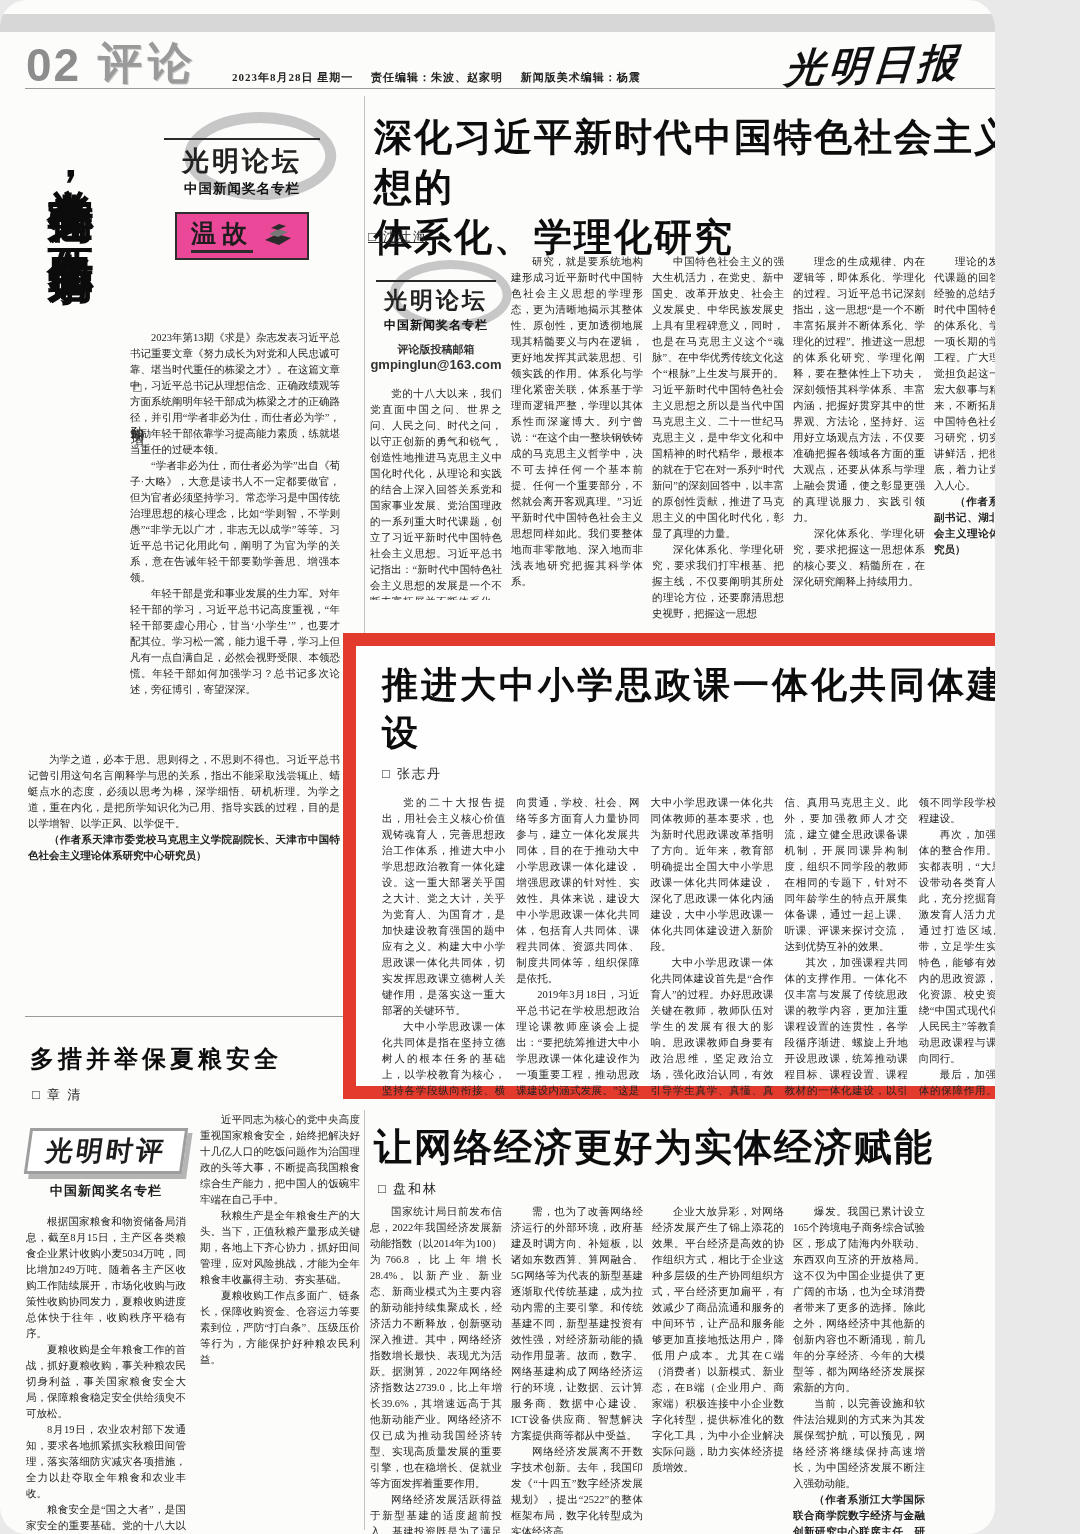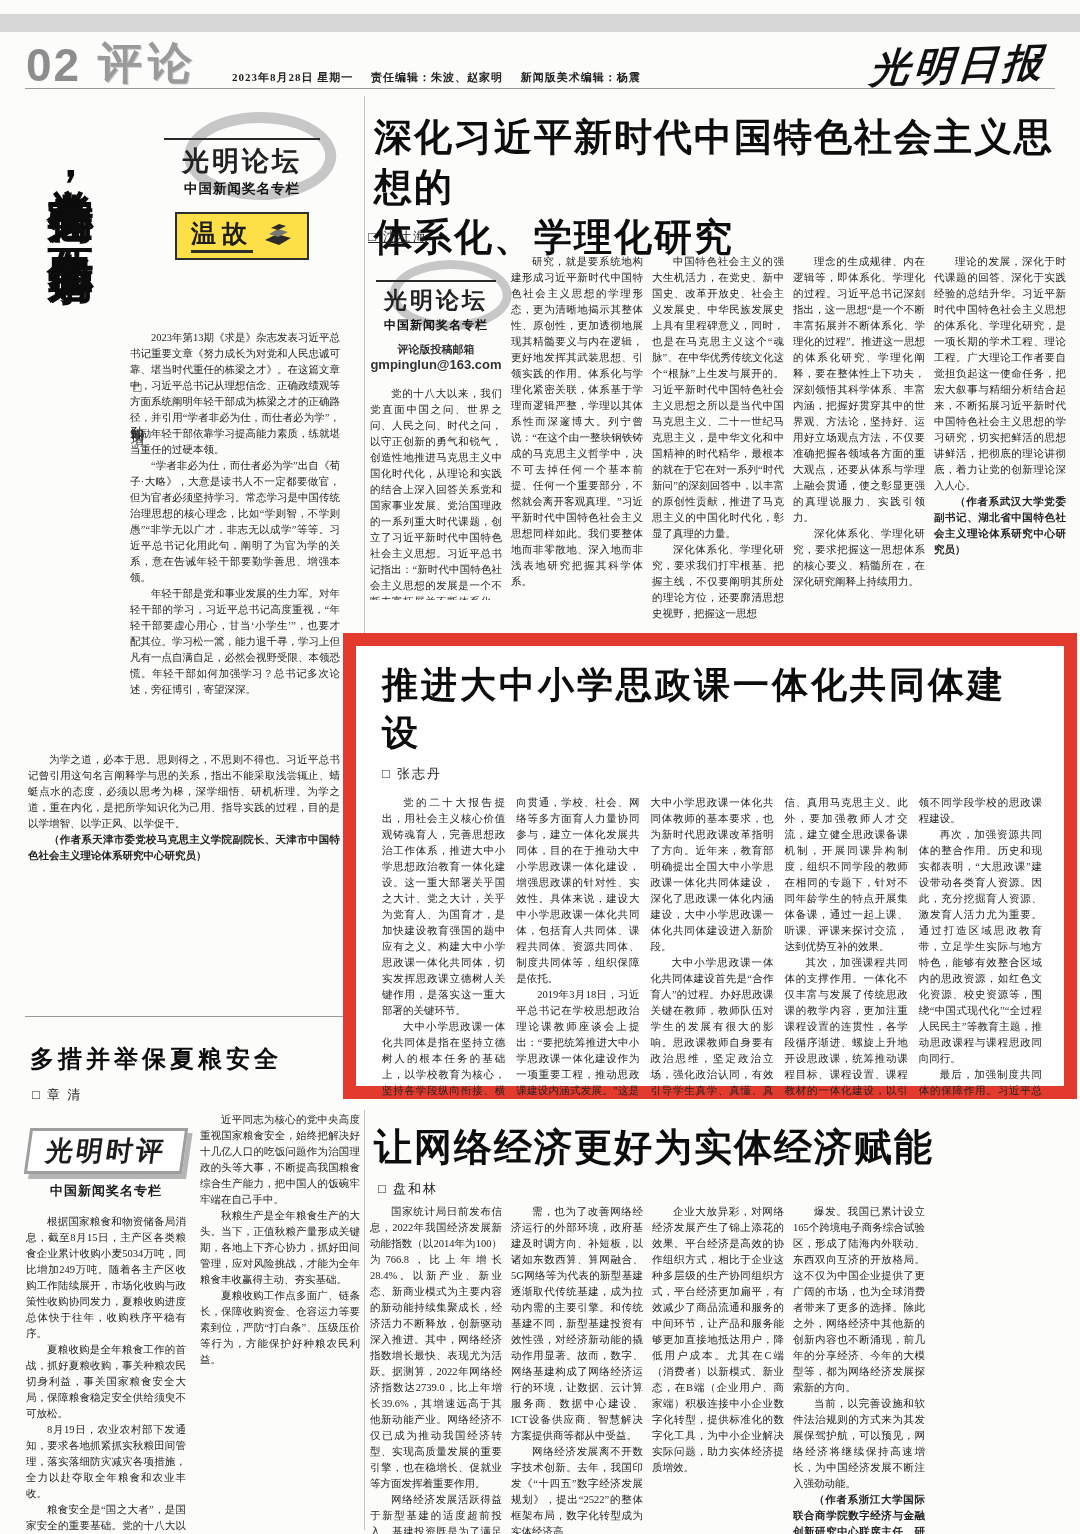--- a/index.html
+++ b/index.html
@@ -1,17 +1,17 @@
 <!DOCTYPE html>
 <html><head>
 <meta charset="utf-8">
 <style>
   html,body{margin:0;padding:0;background:#e9e9e9;}
-  .page{position:relative;width:1080px;height:1534px;background:#fcfcfb;overflow:hidden;
-        font-family:"Liberation Serif",serif;color:#1d1d1d;}
+  .page{position:relative;width:995px;height:1534px;background:#fcfcfb;overflow:hidden;
+        font-family:"Liberation Serif",serif;color:#1d1d1d;border-radius:27px;}
   .topstrip{position:absolute;left:0;top:14px;width:1080px;height:18px;background:#d7d7d7;}
   
   .pagenum{position:absolute;left:26px;top:38px;font:700 46px "Liberation Sans",sans-serif;color:#8d8d8d;letter-spacing:2px;}
   .secname{position:absolute;left:98px;top:34px;font-weight:900;font-size:44px;color:#9a9a9a;letter-spacing:6px;
            text-shadow:1px 1px 0 #c9c9c9;}
   .dateline{position:absolute;left:232px;top:70px;font-size:11px;font-weight:700;color:#222;letter-spacing:1px;white-space:nowrap;}
   .dateline span{margin-right:14px;}
   .masthead{position:absolute;right:34px;top:38px;font-family:"DejaVu Serif",serif;font-style:italic;font-weight:900;
             font-size:40px;letter-spacing:4px;transform:rotate(-2deg) skewX(-6deg);color:#111;}
   .hrule{position:absolute;height:1px;background:#9a9a9a;}
@@ -21,21 +21,21 @@
   .fbadge{position:absolute;text-align:center;}
   .ring{position:absolute;left:50%;top:-26px;transform:translateX(-38%);width:130px;height:66px;
         border:11px solid #c7c7c7;border-radius:50%;z-index:0;}
   .fb-inner{position:relative;z-index:1;}
   .fb-line{height:2px;background:#2a2a2a;margin:0 6px 3px;}
   .fb-t{font-size:27px;font-weight:700;letter-spacing:3px;color:#222;}
   .fb-s{font-size:13.5px;font-weight:900;letter-spacing:1px;color:#151515;margin-top:1px;}
   .fb-mail1{font-size:11px;font-weight:900;margin-top:8px;color:#333;}
   .fb-mail2{font-size:13px;font-weight:700;font-family:"Liberation Sans",sans-serif;color:#333;}
   .wengu{display:inline-flex;align-items:center;gap:8px;margin-top:14px;border:2px solid #2e2e2e;
-         padding:3px 12px 5px 14px;background:#fde047;}
+         padding:3px 12px 5px 14px;background:#ec4899;}
   .wengu .wg-t{font-size:25px;font-weight:900;letter-spacing:6px;border-bottom:3px solid #2e2e2e;}
   .spbadge{display:inline-block;border:3px solid #9e9e9e;box-shadow:5px 5px 0 #b5b5b5;padding:2px 16px;
            font-size:27px;font-weight:900;letter-spacing:3px;transform:skewX(-8deg);background:#fff;}
   .spbadge-sub{font-size:13px;font-weight:900;margin-top:8px;letter-spacing:1px;}
 
   
   .headline{font-weight:900;color:#0d0d0d;line-height:1.32;letter-spacing:2px;}
   .byline{font-size:13px;color:#222;letter-spacing:2px;}
   .vhead{position:absolute;left:34px;top:152px;writing-mode:vertical-rl;text-orientation:upright;
          font-size:46px;font-weight:900;letter-spacing:2px;line-height:1.6;color:#0c0c0c;height:620px;}

